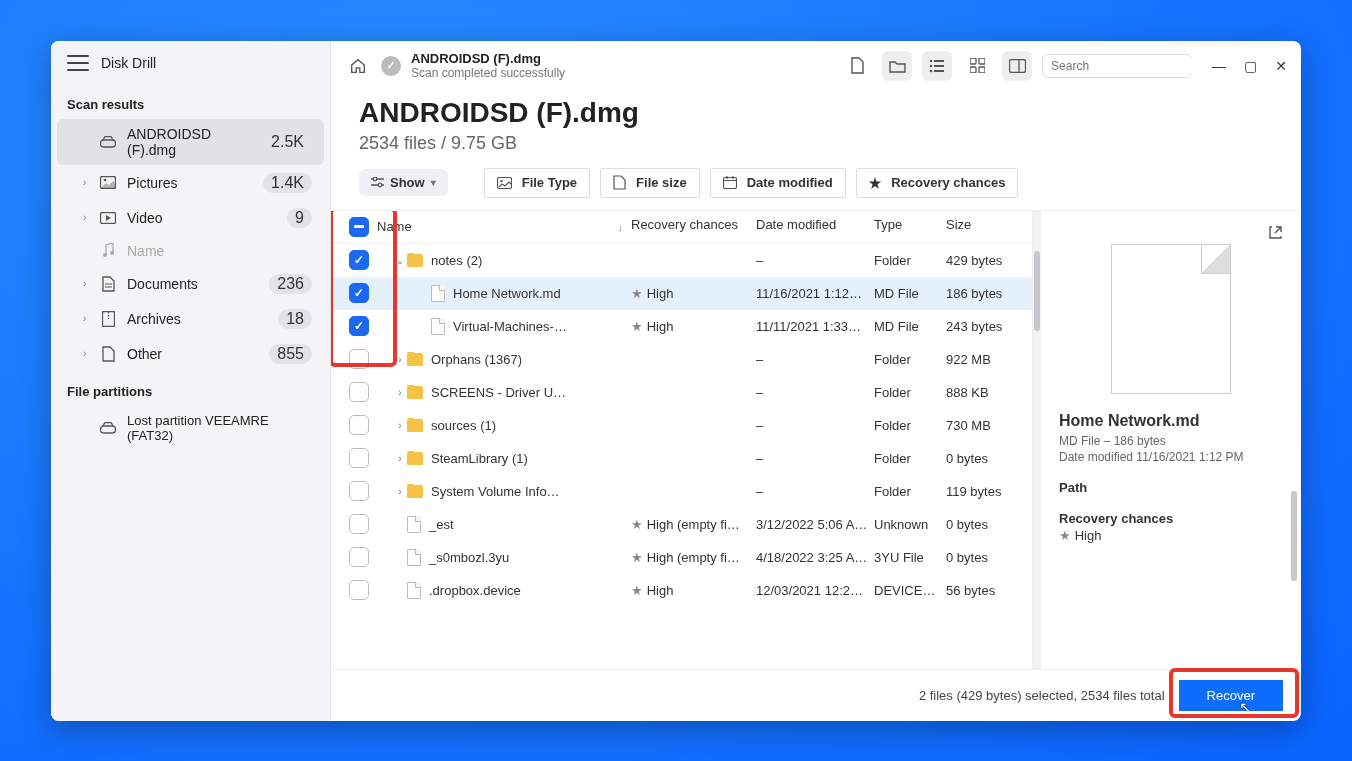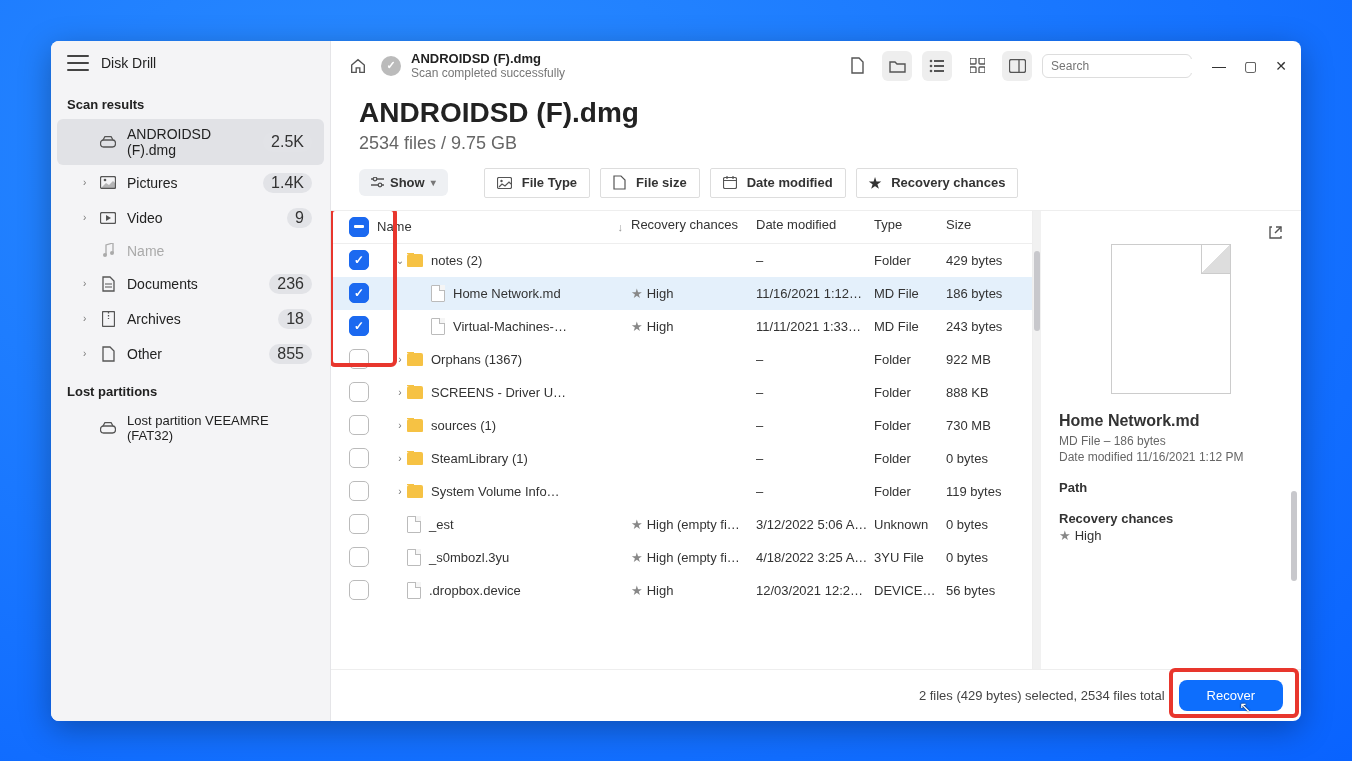--- a/index.html
+++ b/index.html
@@ -91,21 +91,21 @@
 .extern{cursor:pointer;color:#555;}
 .file-preview{width:120px;height:150px;background:#fff;border:1px solid #ccc;margin:4px auto 18px;position:relative;}
 .file-preview::after{content:'';position:absolute;top:0;right:0;width:28px;height:28px;background:linear-gradient(135deg,transparent 49%,#ddd 50%);border-left:1px solid #ccc;border-bottom:1px solid #ccc;}
 .d-name{font-size:16px;font-weight:700;margin-bottom:4px;}
 .d-meta{color:#666;font-size:12px;margin-bottom:2px;}
 .d-sec{font-weight:700;margin-top:14px;margin-bottom:2px;font-size:13px;}
 .d-path{font-size:11px;color:#666;line-height:1.4;}
 .detail-scroll{width:6px;height:90px;background:#c8c8cc;border-radius:3px;position:absolute;right:4px;top:280px;}
 
 .statusbar{display:flex;align-items:center;justify-content:flex-end;padding:10px 18px;gap:14px;font-size:13px;color:#444;border-top:1px solid #eee;}
-.recover-btn{background:#0d6efd;color:#fff;border:none;border-radius:8px;padding:8px 28px;font-size:13px;cursor:pointer;position:relative;}
+.recover-btn{background:#0d6efd;color:#fff;border:none;border-radius:0;padding:8px 28px;font-size:13px;cursor:pointer;position:relative;}
 .cursor-hand{position:absolute;bottom:-4px;left:58%;font-size:14px;color:#fff;text-shadow:0 0 2px #000;}
 svg{display:block;}
 </style>
 </head>
 <body>
 
 <div class="window">
 
   <div class="sidebar">
     <div class="sidebar-top">
@@ -190,21 +190,21 @@
           <span class="chev">›</span>
     <span class="icon">
             <svg width="13" height="16" viewBox="0 0 13 16">
               <path d="M1 1 H8 L12 5 V15 H1 Z" fill="none" stroke="#555" stroke-width="1.3"></path>
             </svg>
           </span>
     <span class="label">Other</span>
     <span class="badge">855</span>
         </div>
       </div>
-    <div class="section-head">Lost partitions</div>
+    <div class="section-head">File partitions</div>
     <div class="nav-item">
       <span class="chev"></span>
       <span class="icon">
         <svg width="16" height="12" viewBox="0 0 16 12">
             <rect x="0.5" y="4" width="15" height="7" rx="3" fill="none" stroke="#555" stroke-width="1.3"></rect>
             <path d="M3 4 L5 0.5 H11 L13 4" fill="none" stroke="#555" stroke-width="1.3"></path>
           </svg>
       </span>
       <span class="label" style="font-size:13px;">Lost partition VEEAMRE (FAT32)</span>
     </div>

